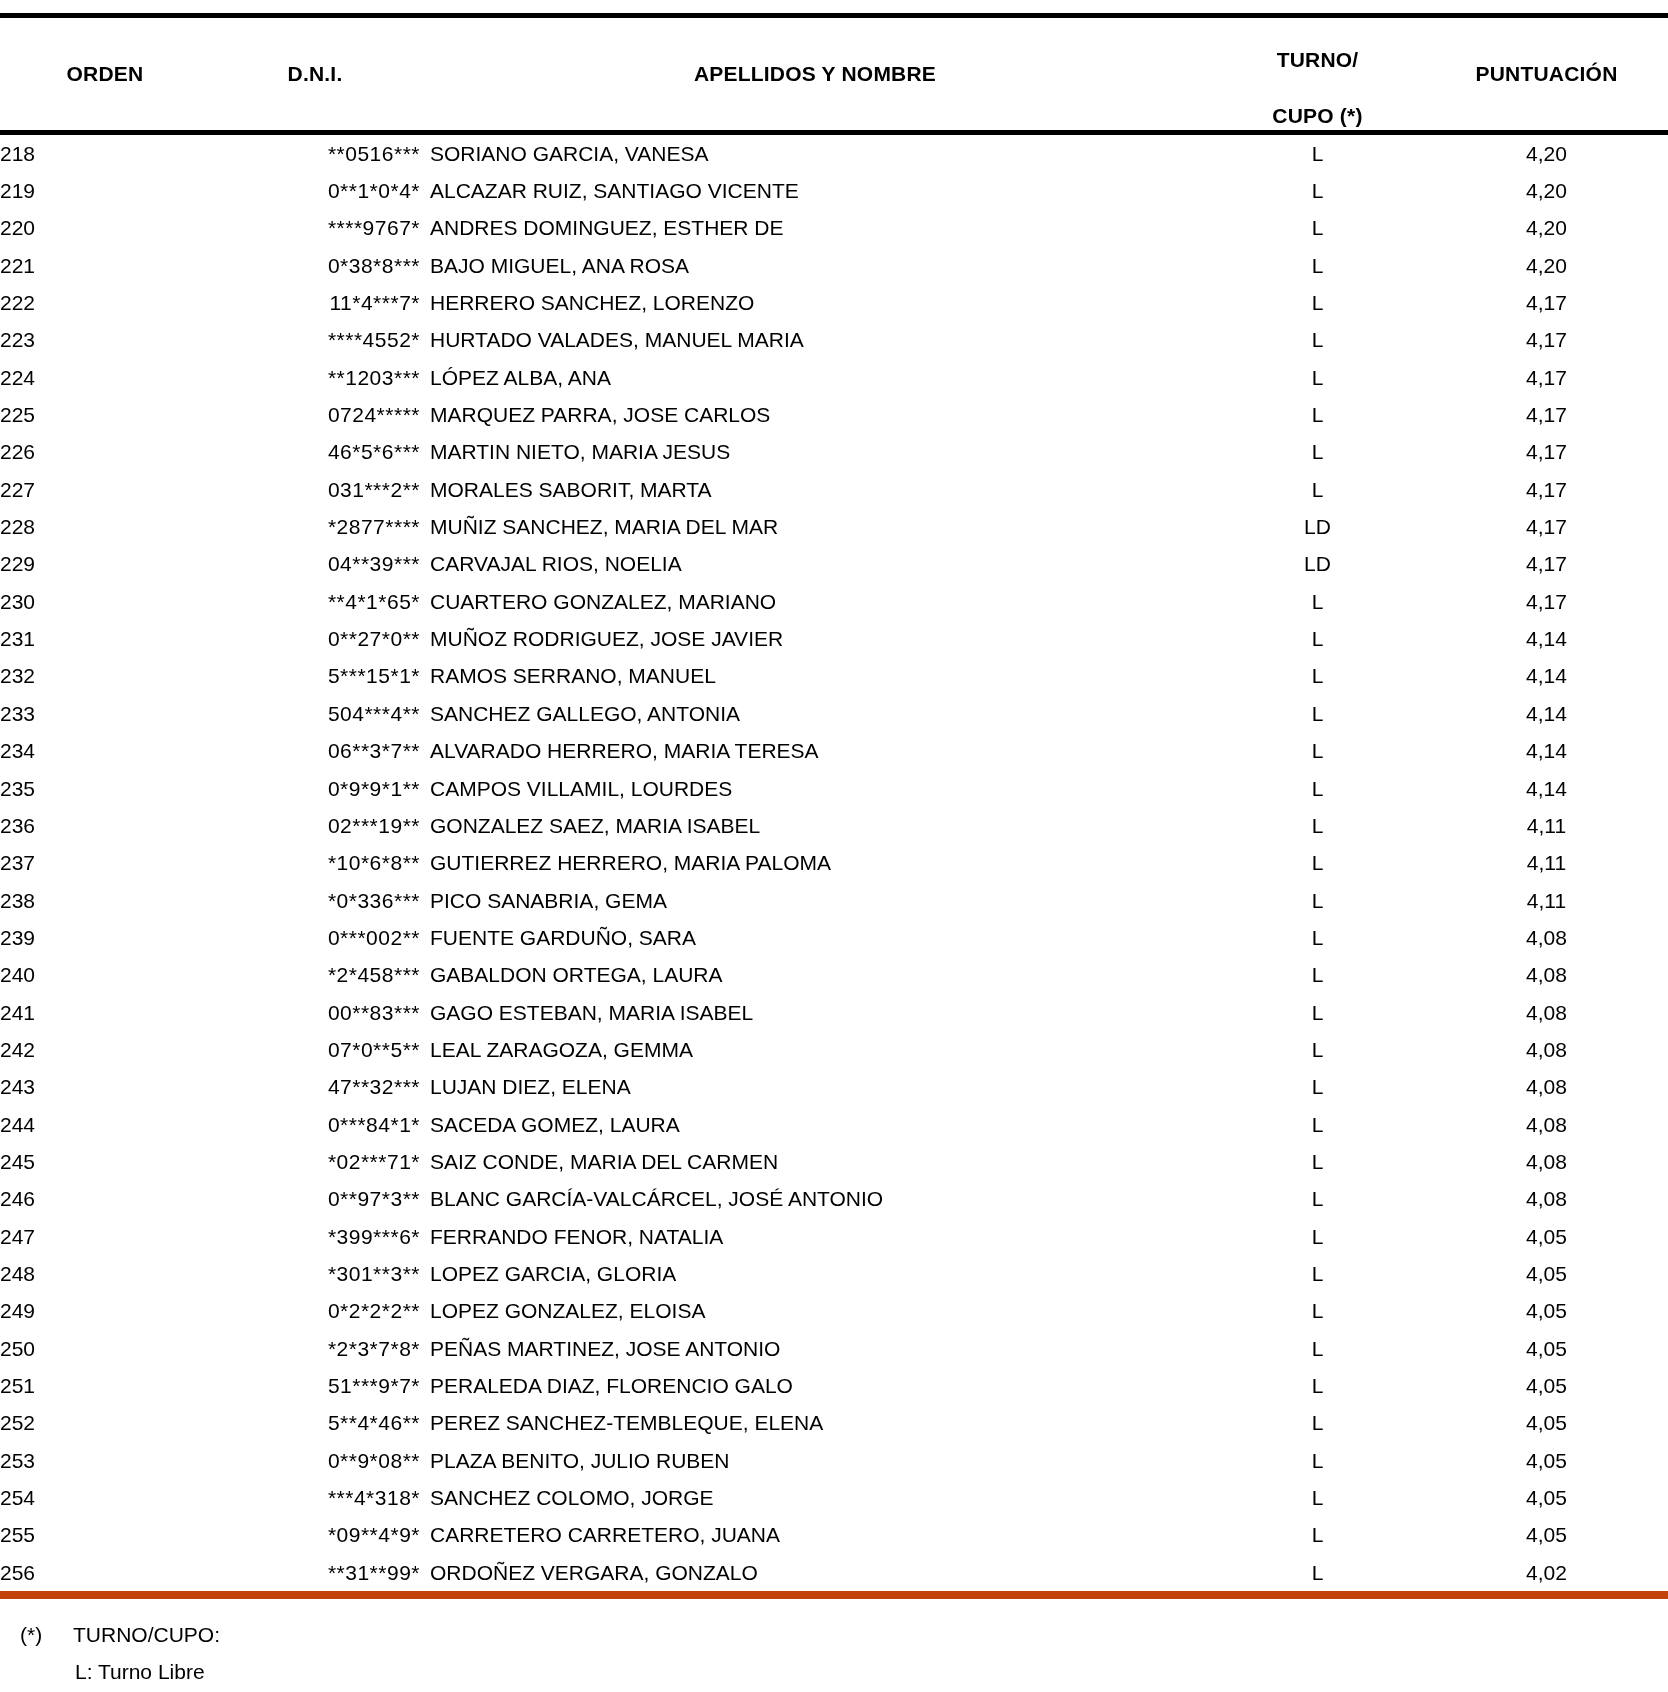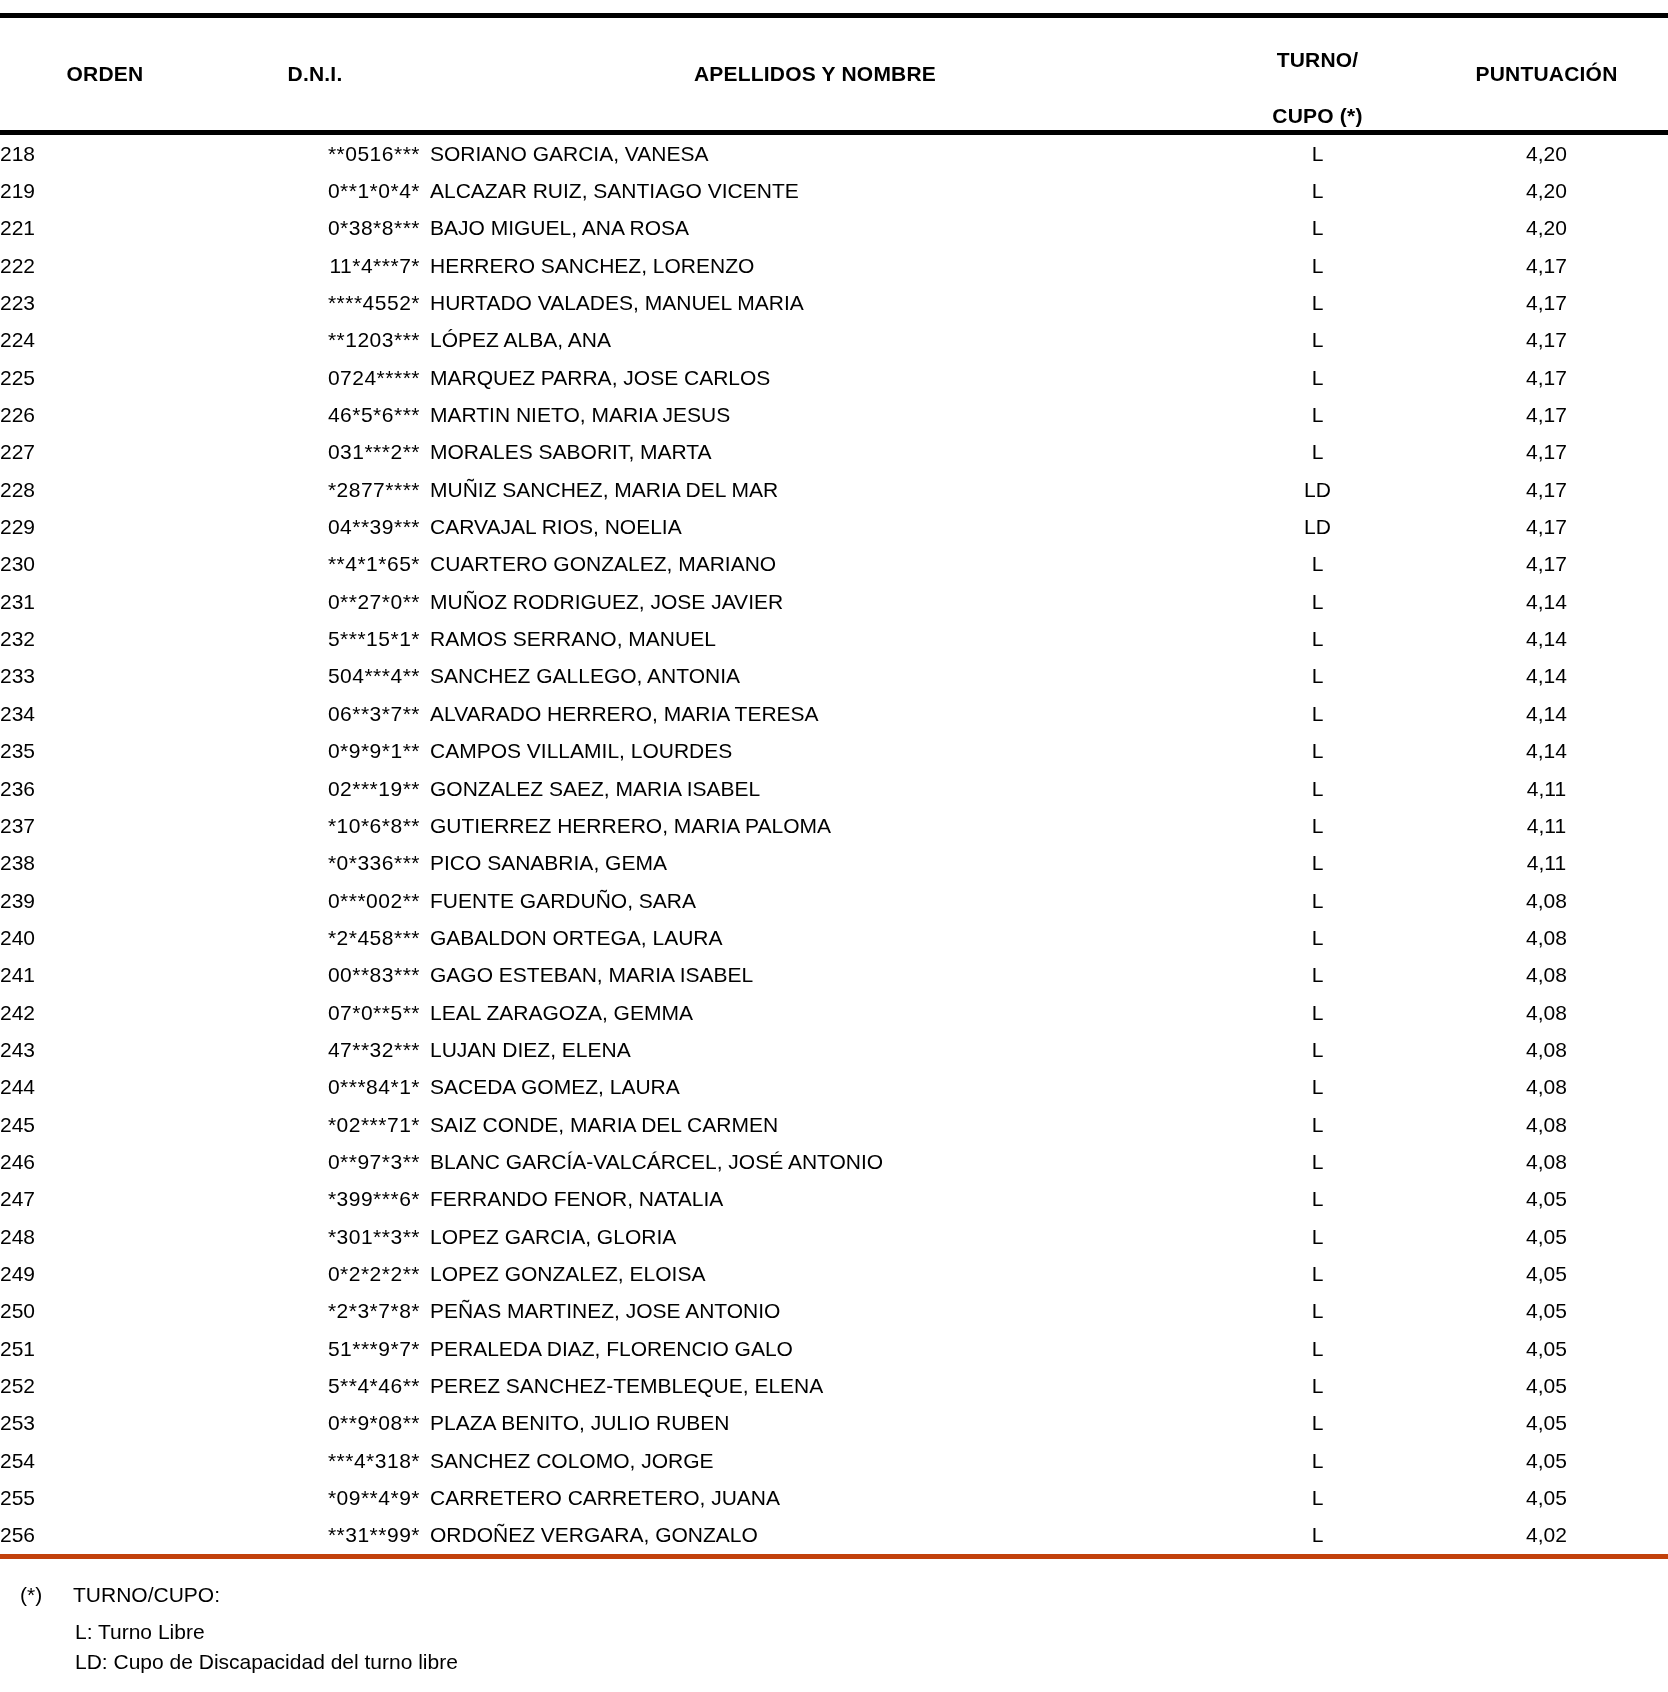--- a/index.html
+++ b/index.html
@@ -15,21 +15,21 @@
     overflow: hidden;
   }
   .page {
     padding-top: 13px;
   }
   table.results {
     width: 1668px;
     border-collapse: collapse;
     table-layout: fixed;
     border-top: 5px solid #000;
-    border-bottom: 5px solid #c2410c;
+    border-bottom: 8px solid #c2410c;
   }
   col.c-orden      { width: 210px; }
   col.c-dni        { width: 210px; }
   col.c-nombre     { width: 790px; }
   col.c-turno      { width: 215px; }
   col.c-puntuacion { width: 243px; }
 
   thead th {
     font-weight: bold;
     font-size: 21px;
@@ -109,20 +109,27 @@
           <td class="col-puntuacion">4,20</td>
         </tr>
         <tr>
           <td class="col-orden">219</td>
           <td class="col-dni">0**1*0*4*</td>
           <td class="col-nombre">ALCAZAR RUIZ, SANTIAGO VICENTE</td>
           <td class="col-turno">L</td>
           <td class="col-puntuacion">4,20</td>
         </tr>
         <tr>
+          <td class="col-orden">220</td>
+          <td class="col-dni">****9767*</td>
+          <td class="col-nombre">ANDRES DOMINGUEZ, ESTHER DE</td>
+          <td class="col-turno">L</td>
+          <td class="col-puntuacion">4,20</td>
+        </tr>
+        <tr>
           <td class="col-orden">221</td>
           <td class="col-dni">0*38*8***</td>
           <td class="col-nombre">BAJO MIGUEL, ANA ROSA</td>
           <td class="col-turno">L</td>
           <td class="col-puntuacion">4,20</td>
         </tr>
         <tr>
           <td class="col-orden">222</td>
           <td class="col-dni">11*4***7*</td>
           <td class="col-nombre">HERRERO SANCHEZ, LORENZO</td>

